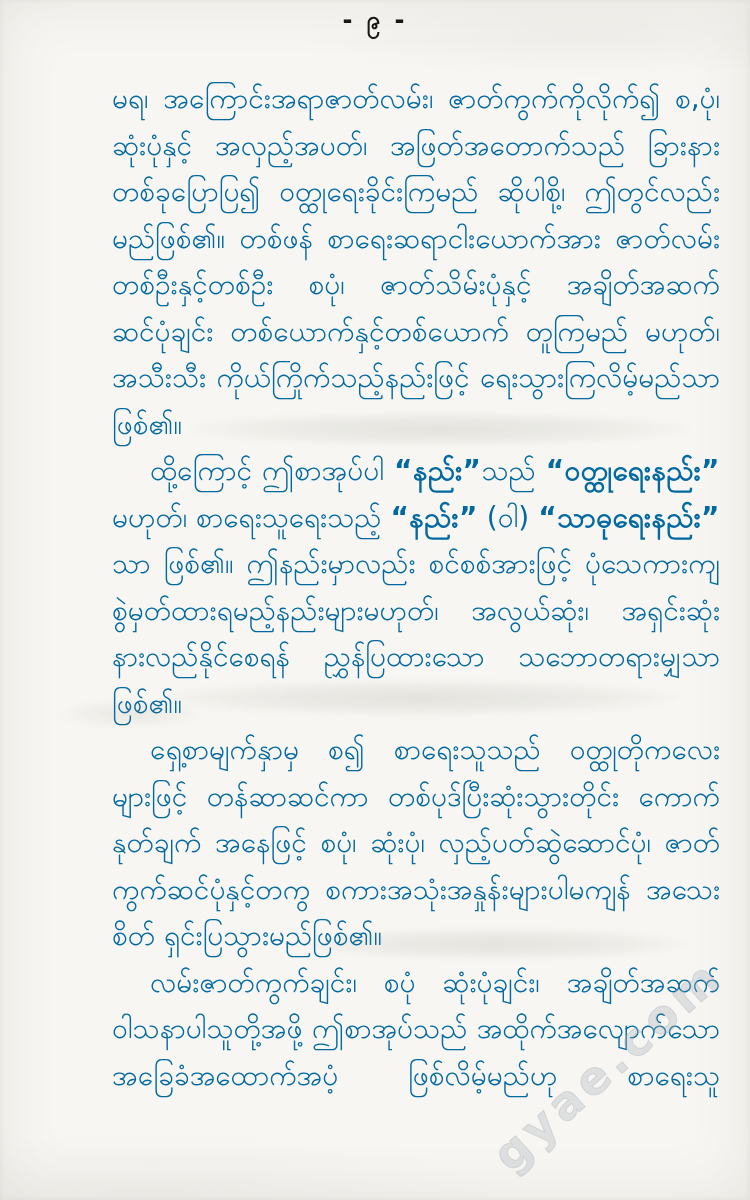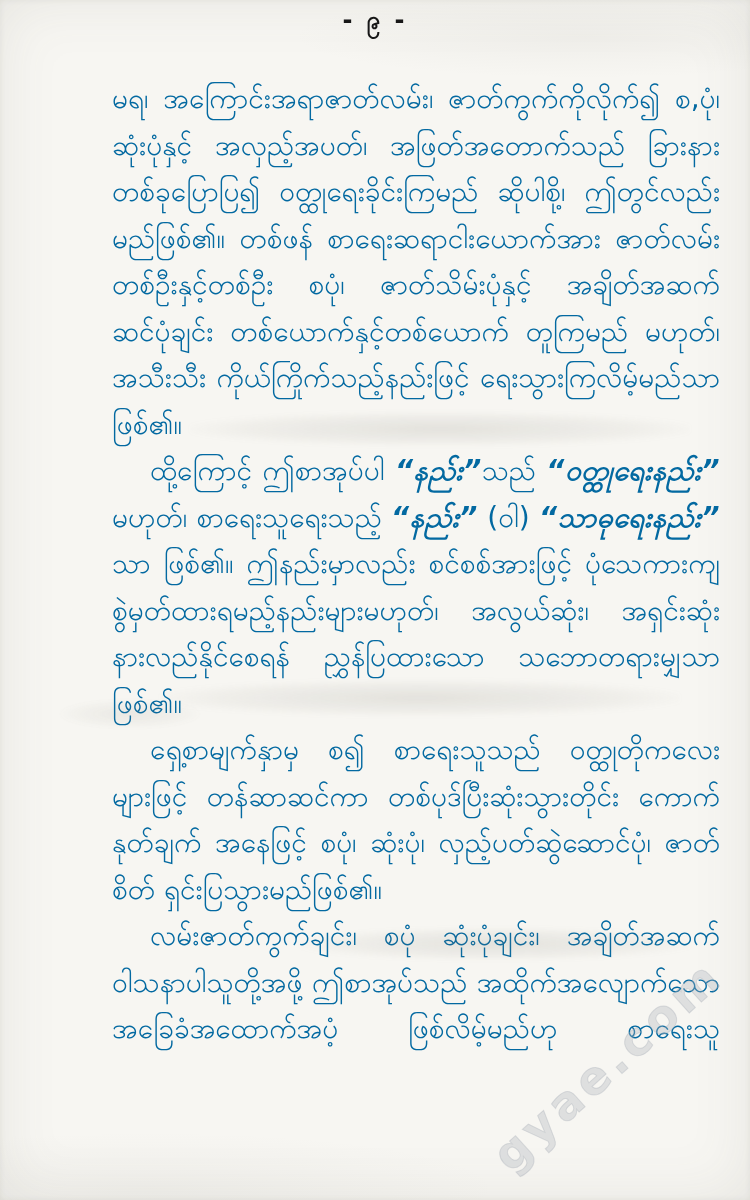--- a/index.html
+++ b/index.html
@@ -33,21 +33,21 @@
   }
   .para { margin: 0; }
   .line {
     height: 46.5px; line-height: 46.5px;
     overflow: hidden;
     text-align: justify;
     text-align-last: justify;
   }
   .line.last { text-align-last: left; }
   .para.indent .line:first-child { text-indent: 38px; }
-  .seg-bold { font-weight: 800; letter-spacing: 0.5px; font-style: italic; }
+  .seg-bold { font-weight: 800; letter-spacing: 0.5px; }
   
   .smudge {
     position: absolute; pointer-events: none;
     background: radial-gradient(ellipse at center, rgba(125,122,112,0.16), rgba(125,122,112,0.06) 55%, transparent 75%);
     filter: blur(2px);
   }
   .smudge-1 { left: 190px; top: 412px; width: 500px; height: 34px; }
   .smudge-2 { left: 160px; top: 680px; width: 520px; height: 36px; }
   .smudge-3 { left: 300px; top: 928px; width: 390px; height: 32px; }
   .smudge-4 { left: 60px;  top: 700px; width: 140px; height: 28px; opacity: .7; }
@@ -84,20 +84,21 @@
       <div class="line"><span class="seg">မဟုတ်၊ စာရေးသူရေးသည့် </span><span class="seg-bold">“နည်း”</span><span class="seg"> (ဝါ) </span><span class="seg-bold">“သာဓုရေးနည်း”</span></div>
       <div class="line"><span class="seg">သာ ဖြစ်၏။ ဤနည်းမှာလည်း စင်စစ်အားဖြင့် ပုံသေကားကျ</span></div>
       <div class="line"><span class="seg">စွဲမှတ်ထားရမည့်နည်းများမဟုတ်၊ အလွယ်ဆုံး၊ အရှင်းဆုံး</span></div>
       <div class="line"><span class="seg">နားလည်နိုင်စေရန် ညွှန်ပြထားသော သဘောတရားမျှသာ</span></div>
       <div class="line last"><span class="seg">ဖြစ်၏။</span></div>
     </div>
     <div class="para indent">
       <div class="line"><span class="seg">ရှေ့စာမျက်နှာမှ စ၍ စာရေးသူသည် ဝတ္ထုတိုကလေး</span></div>
       <div class="line"><span class="seg">များဖြင့် တန်ဆာဆင်ကာ တစ်ပုဒ်ပြီးဆုံးသွားတိုင်း ကောက်</span></div>
       <div class="line"><span class="seg">နုတ်ချက် အနေဖြင့် စပုံ၊ ဆုံးပုံ၊ လှည့်ပတ်ဆွဲဆောင်ပုံ၊ ဇာတ်</span></div>
+      <div class="line"><span class="seg">ကွက်ဆင်ပုံနှင့်တကွ စကားအသုံးအနှုန်းများပါမကျန် အသေး</span></div>
       <div class="line last"><span class="seg">စိတ် ရှင်းပြသွားမည်ဖြစ်၏။</span></div>
     </div>
     <div class="para indent">
       <div class="line"><span class="seg">လမ်းဇာတ်ကွက်ချင်း၊ စပုံ ဆုံးပုံချင်း၊ အချိတ်အဆက် လှည့်ပုံချင်း</span></div>
       <div class="line"><span class="seg">ဝါသနာပါသူတို့အဖို့ ဤစာအုပ်သည် အထိုက်အလျောက်သော</span></div>
       <div class="line last"><span class="seg">အခြေခံအထောက်အပံ့ ဖြစ်လိမ့်မည်ဟု စာရေးသူ မျှော်လင့်၏။</span></div>
     </div>
   </div>
 
 <div class="smudge smudge-1"></div>

